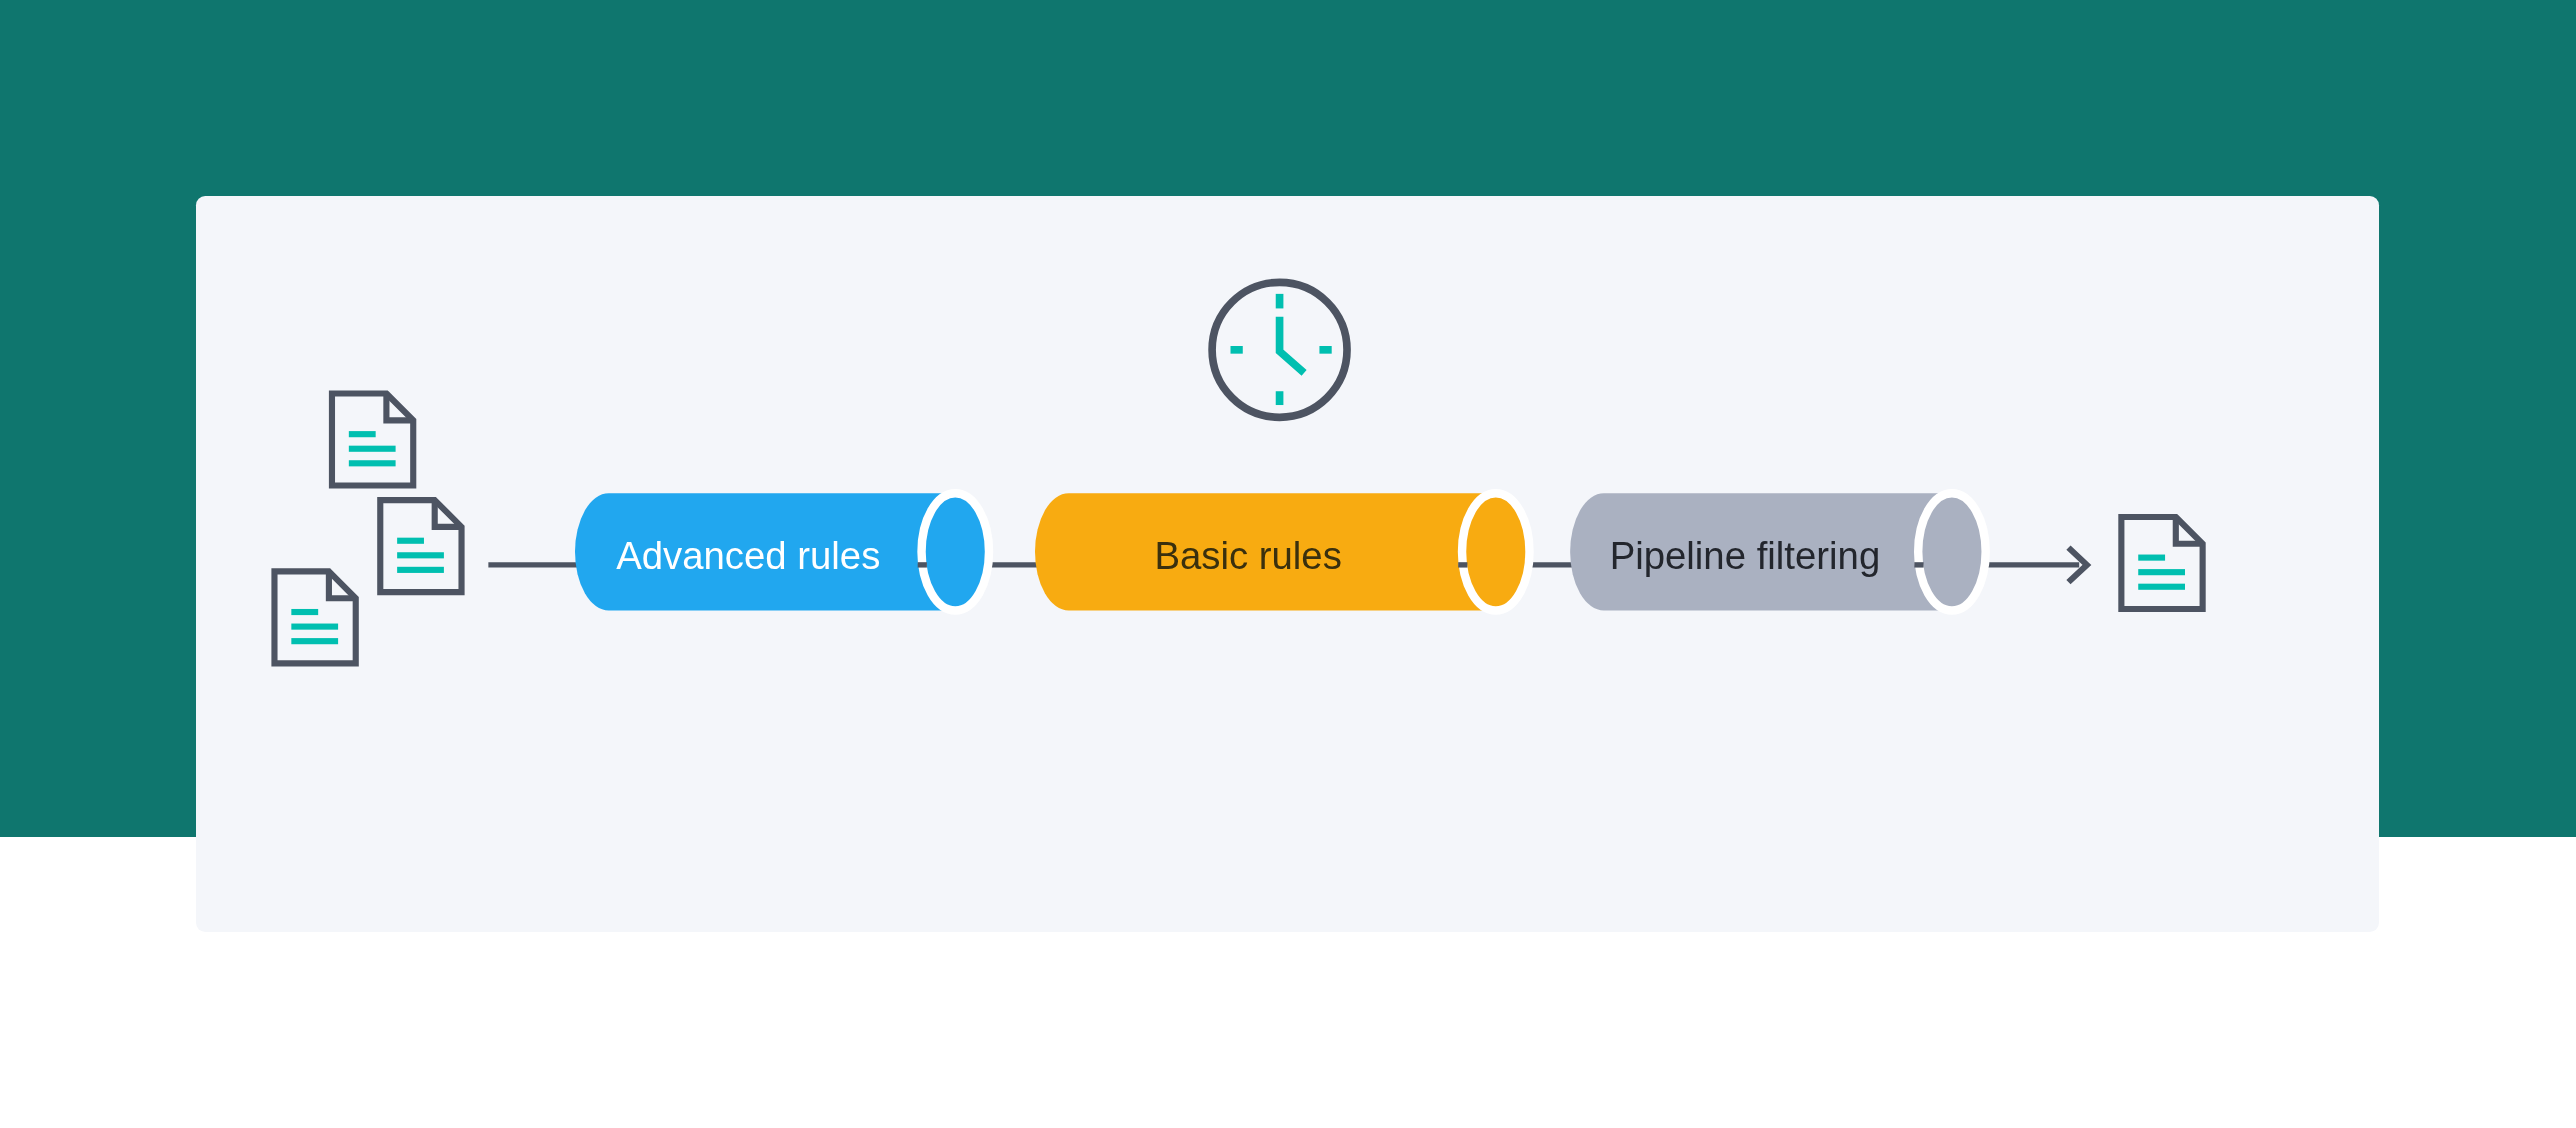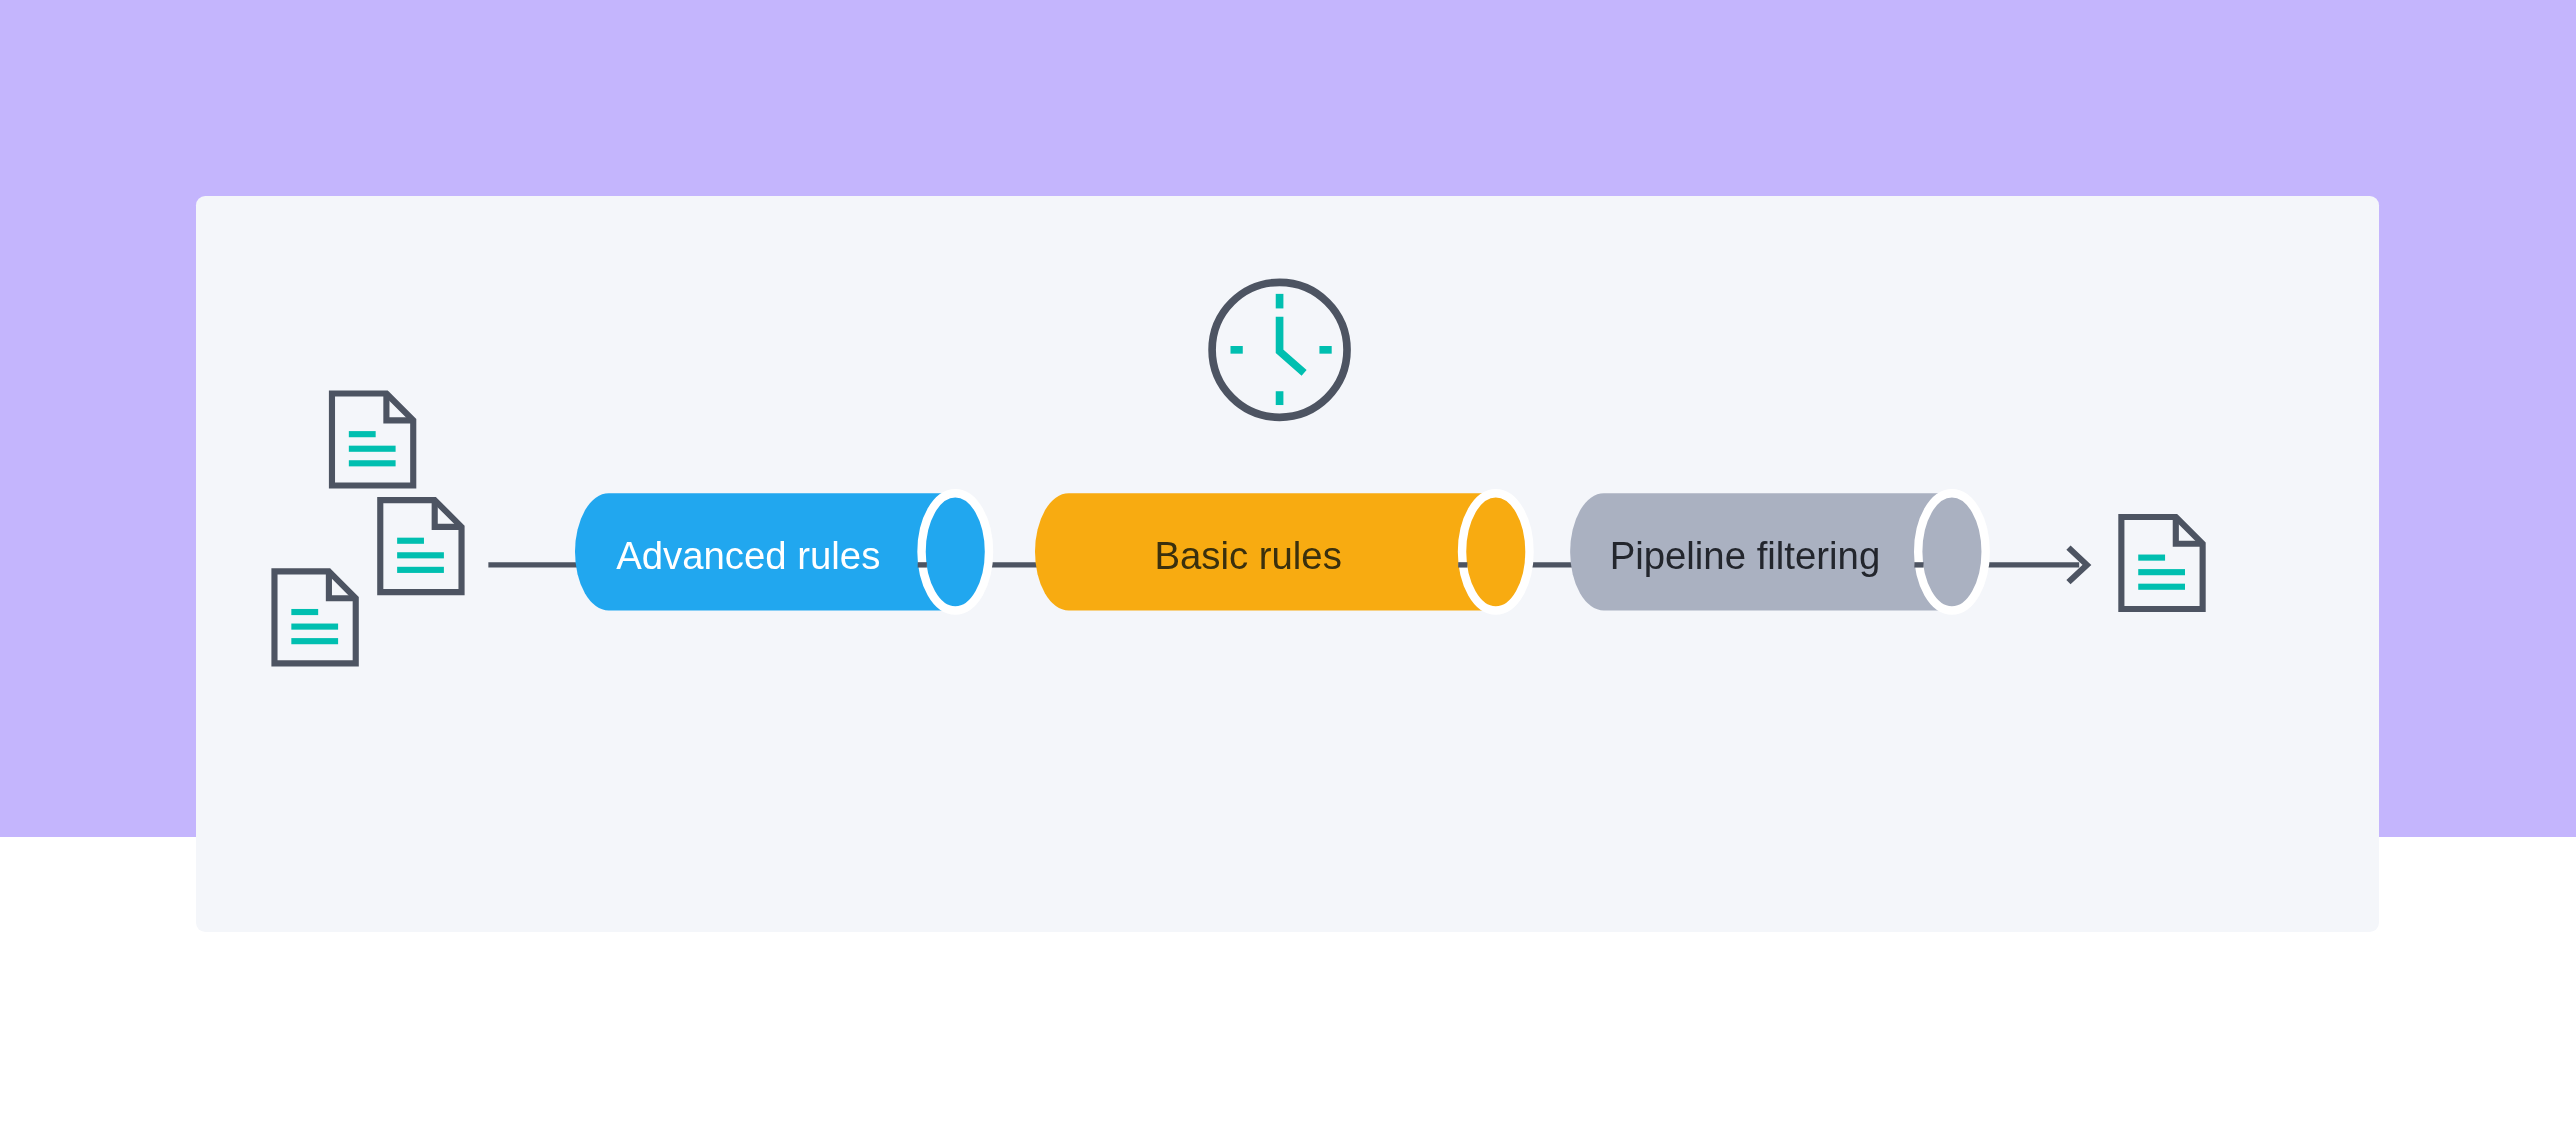--- a/index.html
+++ b/index.html
@@ -8,21 +8,21 @@
     background: #FFFFFF;
     width: 2576px;
     height: 1129px;
     overflow: hidden;
     font-family: "Liberation Sans", sans-serif;
   }
   .canvas {
     position: relative;
     width: 2576px;
     height: 837px;
-    background: #c4b5fd;
+    background: #0f766e;
   }
   .panel {
     position: absolute;
     left: 196px;
     top: 196px;
     width: 2183px;
     height: 736px;
     background: #F4F6FA;
     border-radius: 9.2px;
   }

